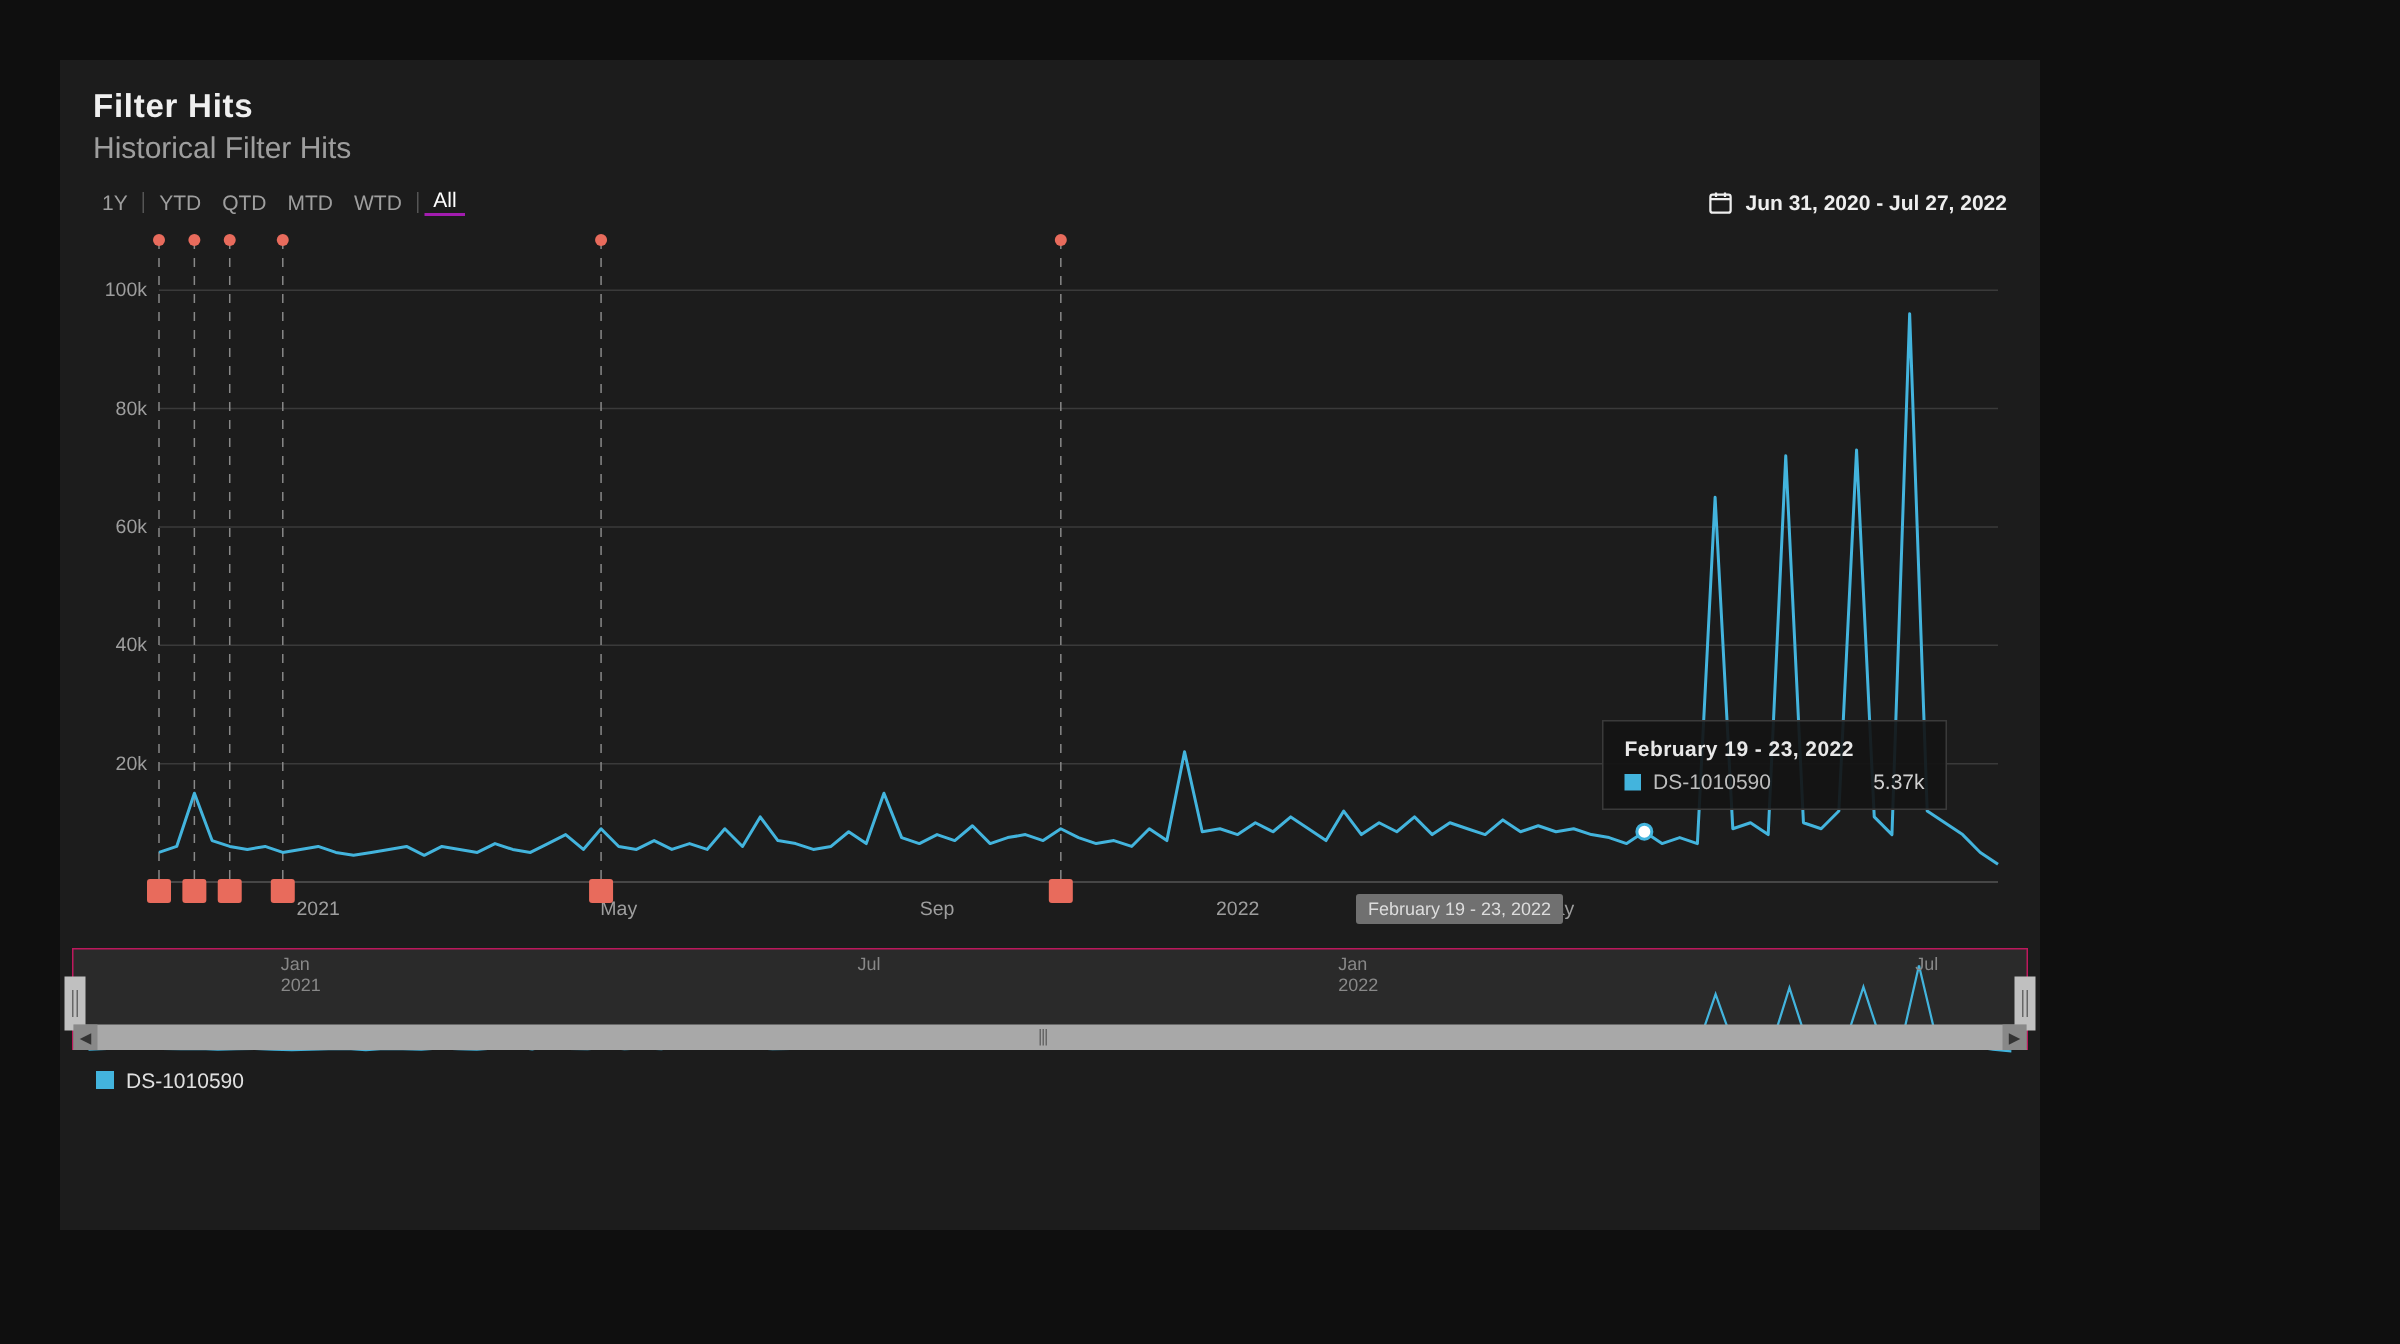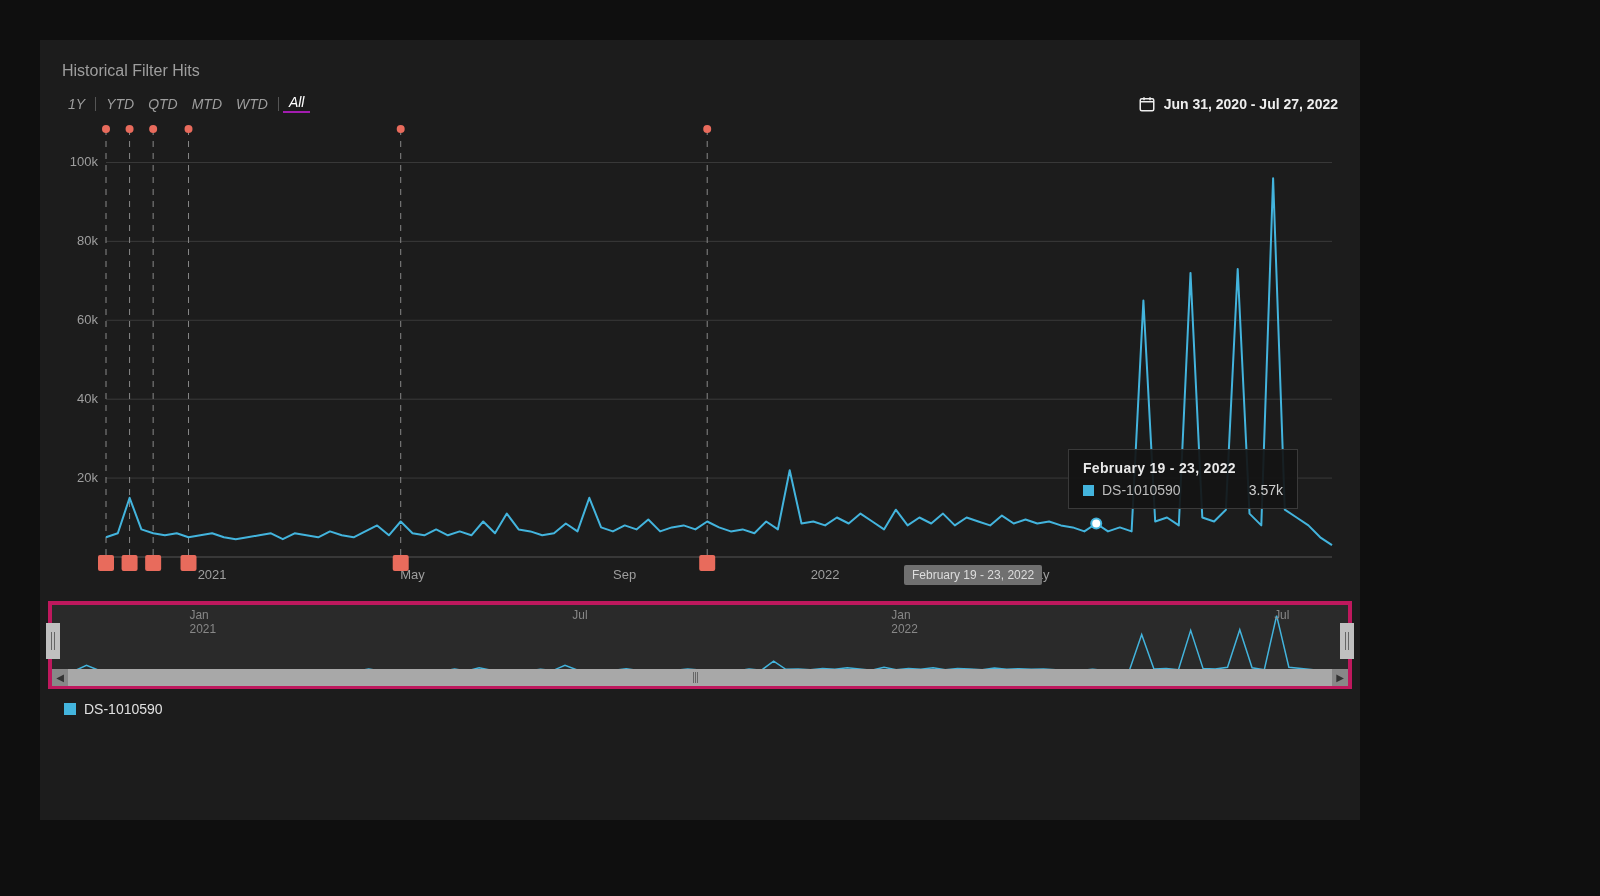--- a/index.html
+++ b/index.html
@@ -1,55 +1,56 @@
 <!DOCTYPE html>
 <html><head>
 <meta charset="utf-8">
 <style>
   * { box-sizing: border-box; margin: 0; padding: 0; }
   html, body { width: 1600px; height: 896px; background: #0f0f0f; font-family: "Segoe UI", "Helvetica Neue", Arial, sans-serif; overflow: hidden; }
   .panel { position: absolute; left: 40px; top: 40px; width: 1320px; height: 780px; background: #1c1c1c; color: #d8d8d8; }
   .hdr { padding: 18px 22px 6px 22px; }
   .hdr h1 { font-size: 22px; font-weight: 600; color: #f0f0f0; letter-spacing: .5px; }
-  .hdr .sub { font-size: 16px; color: #9e9e9e; margin-top: 4px; }
+  .hdr .sub { font-size: 20px; color: #9e9e9e; margin-top: 4px; }
   .range-bar { display: flex; align-items: center; padding: 8px 22px 4px 22px; font-size: 14px; color: #9e9e9e; }
   .range-bar .opts { display: flex; gap: 2px; align-items: center; }
-  .range-bar .opt { padding: 0 6px; cursor: pointer; font-style: italic; }
+  .range-bar .opt { padding: 0 6px; cursor: pointer; }
   .range-bar .sep { width: 1px; height: 14px; background: #555; margin: 0 2px; }
   .range-bar .opt.active { color: #fff; border-bottom: 2px solid #a21caf; padding-bottom: 1px; }
   .range-bar .spacer { flex: 1; }
   .range-bar .date-disp { display: flex; align-items: center; gap: 8px; color: #eee; font-weight: 600; }
   .cal-icon { width: 18px; height: 18px; }
   .chart-wrap { position: relative; margin: 0 22px; height: 470px; }
   .chart-wrap svg { position: absolute; inset: 0; }
   .tooltip { position: absolute; right: 40px; top: 332px; width: 230px; background: rgba(20,20,20,.92); border: 1px solid #3a3a3a; padding: 10px 14px; font-size: 14px; }
   .tooltip .tt-title { color: #e8e8e8; font-weight: 600; margin-bottom: 6px; letter-spacing: .3px; }
   .tooltip .tt-row { display: flex; align-items: center; gap: 8px; color: #bdbdbd; }
   .tooltip .swatch { width: 11px; height: 11px; background: #43b4dd; }
   .tooltip .tt-val { margin-left: auto; color: #d0d0d0; }
   .hover-badge { position: absolute; left: 842px; top: 448px; background: #707070; color: #ddd; font-size: 12px; padding: 3px 8px; border-radius: 2px; }
-  .mini-wrap { position: relative; margin: 14px 8px 0 8px; height: 88px; background: #2a2a2a; border: 4px solid #be185d; }
+  .mini-wrap { position: relative; margin: 14px 8px 0 8px; height: 68px; background: #2a2a2a; border: 1px solid #be185d; }
   .mini-wrap svg { position: absolute; inset: 0; }
   .mini-handle { position: absolute; top: 18px; width: 14px; height: 36px; background: #c0c0c0; display: flex; align-items: center; justify-content: center; cursor: ew-resize; }
   .mini-handle span { display:block; width:1px; height:18px; background:#666; margin:0 1px; }
   .mini-handle.left { left: -6px; }
   .mini-handle.right { right: -6px; }
   .mini-scroll { position: absolute; left: 0; right: 0; bottom: -1px; height: 17px; background: #a8a8a8; display: flex; align-items: center; justify-content: space-between; }
   .mini-scroll .arrow { width: 16px; height: 17px; background: #888; color: #333; display:flex; align-items:center; justify-content:center; font-size:10px; }
   .mini-scroll .grip { width: 14px; height: 11px; display:flex; gap:1px; }
   .mini-scroll .grip i { display:block; width:1px; height:11px; background:#666; }
   .legend { display: flex; align-items: center; gap: 8px; padding: 12px 24px; font-size: 14px; color: #e0e0e0; }
   .legend .swatch { width: 12px; height: 12px; background: #43b4dd; }
 </style>
 </head>
 <body>
 
 <div class="panel">
 
   <div class="hdr">
+    <h1>Filter Hits</h1>
     <div class="sub">Historical Filter Hits</div>
   </div>
 
   <div class="range-bar">
     <div class="opts" id="range-opts">
         <span class="opt">1Y</span>
         <span class="sep"></span>
         <span class="opt">YTD</span>
         <span class="opt">QTD</span>
         <span class="opt">MTD</span>
@@ -104,21 +105,21 @@
         <circle cx="645.2115384615385" cy="12" r="4" fill="#e86b5c"></circle>
         <rect x="637.2115384615385" y="438" width="16" height="16" fill="#e86b5c" rx="2"></rect>
         <path d="M44.0,420.3 L55.8,416.3 L67.6,380.8 L79.4,412.4 L91.2,416.3 L102.9,418.3 L114.7,416.3 L126.5,420.3 L138.3,418.3 L150.1,416.3 L161.9,420.3 L173.7,422.2 L185.5,420.3 L197.3,418.3 L209.0,416.3 L220.8,422.2 L232.6,416.3 L244.4,418.3 L256.2,420.3 L268.0,414.4 L279.8,418.3 L291.6,420.3 L303.3,414.4 L315.1,408.4 L326.9,418.3 L338.7,404.5 L350.5,416.3 L362.3,418.3 L374.1,412.4 L385.9,418.3 L397.7,414.4 L409.4,418.3 L421.2,404.5 L433.0,416.3 L444.8,396.6 L456.6,412.4 L468.4,414.4 L480.2,418.3 L492.0,416.3 L503.8,406.5 L515.5,414.4 L527.3,380.8 L539.1,410.4 L550.9,414.4 L562.7,408.4 L574.5,412.4 L586.3,402.5 L598.1,414.4 L609.8,410.4 L621.6,408.4 L633.4,412.4 L645.2,404.5 L657.0,410.4 L668.8,414.4 L680.6,412.4 L692.4,416.3 L704.2,404.5 L715.9,412.4 L727.7,353.2 L739.5,406.5 L751.3,404.5 L763.1,408.4 L774.9,400.5 L786.7,406.5 L798.5,396.6 L810.3,404.5 L822.0,412.4 L833.8,392.7 L845.6,408.4 L857.4,400.5 L869.2,406.5 L881.0,396.6 L892.8,408.4 L904.6,400.5 L916.3,404.5 L928.1,408.4 L939.9,398.6 L951.7,406.5 L963.5,402.5 L975.3,406.5 L987.1,404.5 L998.9,408.4 L1010.7,410.4 L1022.4,414.4 L1034.2,406.5 L1046.0,414.4 L1057.8,410.4 L1069.6,414.4 L1081.4,183.5 L1093.2,404.5 L1105.0,400.5 L1116.8,408.4 L1128.5,155.9 L1140.3,400.5 L1152.1,404.5 L1163.9,392.7 L1175.7,152.0 L1187.5,396.6 L1199.3,408.4 L1211.1,61.2 L1222.8,392.7 L1234.6,400.5 L1246.4,408.4 L1258.2,420.3 L1270.0,428.2 " fill="none" stroke="#43b4dd" stroke-width="2" stroke-linejoin="round"></path>
         <circle cx="1034.2307692307693" cy="406.46363636363634" r="5" fill="#fff" stroke="#43b4dd" stroke-width="2"></circle>
       </svg>
     <div class="tooltip">
       <div class="tt-title">February 19 - 23, 2022</div>
       <div class="tt-row">
         <span class="swatch"></span>
         <span>DS-1010590</span>
-        <span class="tt-val">3.57k</span>
+        <span class="tt-val">5.37k</span>
       </div>
     </div>
     <div class="hover-badge">February 19 - 23, 2022</div>
   </div>
 
   <div class="mini-wrap">
     <svg id="mini-svg" viewBox="0 0 1304 88" preserveAspectRatio="none">
         <path d="M10.0,66.9 L22.3,66.3 L34.7,60.7 L47.0,65.7 L59.4,66.3 L71.7,66.6 L84.1,66.3 L96.4,66.9 L108.8,66.6 L121.1,66.3 L133.5,66.9 L145.8,67.2 L158.2,66.9 L170.5,66.6 L182.8,66.3 L195.2,67.2 L207.5,66.3 L219.9,66.6 L232.2,66.9 L244.6,66.0 L256.9,66.6 L269.3,66.9 L281.6,66.0 L294.0,65.1 L306.3,66.6 L318.7,64.4 L331.0,66.3 L343.3,66.6 L355.7,65.7 L368.0,66.6 L380.4,66.0 L392.7,66.6 L405.1,64.4 L417.4,66.3 L429.8,63.2 L442.1,65.7 L454.5,66.0 L466.8,66.6 L479.2,66.3 L491.5,64.7 L503.8,66.0 L516.2,60.7 L528.5,65.4 L540.9,66.0 L553.2,65.1 L565.6,65.7 L577.9,64.1 L590.3,66.0 L602.6,65.4 L615.0,65.1 L627.3,65.7 L639.7,64.4 L652.0,65.4 L664.3,66.0 L676.7,65.7 L689.0,66.3 L701.4,64.4 L713.7,65.7 L726.1,56.4 L738.4,64.7 L750.8,64.4 L763.1,65.1 L775.5,63.8 L787.8,64.7 L800.2,63.2 L812.5,64.4 L824.8,65.7 L837.2,62.6 L849.5,65.1 L861.9,63.8 L874.2,64.7 L886.6,63.2 L898.9,65.1 L911.3,63.8 L923.6,64.4 L936.0,65.1 L948.3,63.5 L960.7,64.7 L973.0,64.1 L985.3,64.7 L997.7,64.4 L1010.0,65.1 L1022.4,65.4 L1034.7,66.0 L1047.1,64.7 L1059.4,66.0 L1071.8,65.4 L1084.1,66.0 L1096.5,29.8 L1108.8,64.4 L1121.2,63.8 L1133.5,65.1 L1145.8,25.5 L1158.2,63.8 L1170.5,64.4 L1182.9,62.6 L1195.2,24.9 L1207.6,63.2 L1219.9,65.1 L1232.3,10.7 L1244.6,62.6 L1257.0,63.8 L1269.3,65.1 L1281.7,66.9 L1294.0,68.1 " fill="none" stroke="#43b4dd" stroke-width="1.5"></path>
         <text x="138.4" y="14" fill="#888" font-size="12">Jan</text>
         <text x="138.4" y="28" fill="#888" font-size="12">2021</text>

